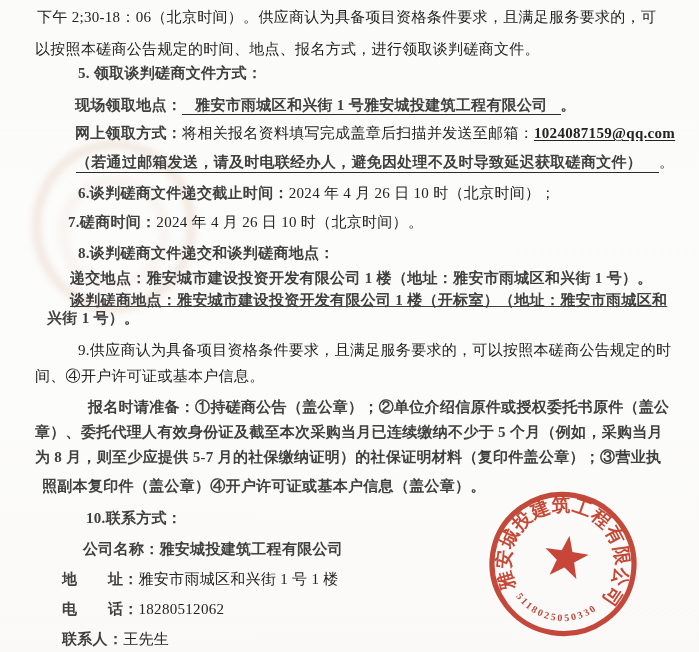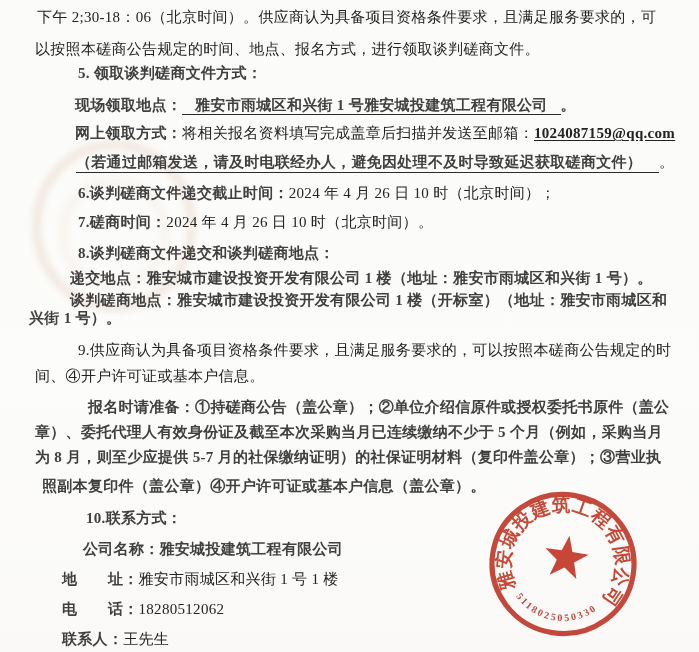--- a/index.html
+++ b/index.html
@@ -42,28 +42,28 @@
 </div>
 
 <div class="ln" style="top:153px;left:33px;margin-left:43px;">
   <span class="b u-note">（若通过邮箱发送，请及时电联经办人，避免因处理不及时导致延迟获取磋商文件）</span><span>。</span>
 </div>
 
 <div class="ln" style="top:184px;left:78px;">
   <span class="b">6.谈判磋商文件递交截止时间：</span><span>2024 年 4 月 26 日 10 时（北京时间）；</span>
 </div>
 
-<div class="ln" style="top:213px;left:78px;text-align:right;">
+<div class="ln" style="top:213px;left:68px;text-align:right;">
   <span class="b">7.磋商时间：</span><span>2024 年 4 月 26 日 10 时（北京时间）。</span>
 </div>
 
 <div class="ln b" style="top:244px;left:78px;">8.谈判磋商文件递交和谈判磋商地点：</div>
 <div class="ln b" style="top:269px;left:70px;">递交地点：雅安城市建设投资开发有限公司 1 楼（地址：雅安市雨城区和兴街 1 号）。</div>
-<div class="ln b" style="top:291px;left:70px;">谈判磋商地点：雅安城市建设投资开发有限公司 1 楼（开标室）（地址：雅安市雨城区和</div>
-<div class="ln b" style="top:309px;left:29px;">兴街 1 号）。</div>
+<div class="ln b" style="top:291px;left:70px;text-decoration:underline;">谈判磋商地点：雅安城市建设投资开发有限公司 1 楼（开标室）（地址：雅安市雨城区和</div>
+<div class="ln b" style="top:309px;left:47px;">兴街 1 号）。</div>
 
 <div class="ln" style="top:341px;left:78px;">9.供应商认为具备项目资格条件要求，且满足服务要求的，可以按照本磋商公告规定的时</div>
 <div class="ln" style="top:367px;left:35px;">间、④开户许可证或基本户信息。</div>
 
 <div class="ln b" style="top:398px;left:88px;">报名时请准备：①持磋商公告（盖公章）；②单位介绍信原件或授权委托书原件（盖公</div>
 <div class="ln b" style="top:423px;left:35px;">章）、委托代理人有效身份证及截至本次采购当月已连续缴纳不少于 5 个月（例如，采购当月</div>
 <div class="ln b" style="top:448px;left:35px;">为 8 月，则至少应提供 5-7 月的社保缴纳证明）的社保证明材料（复印件盖公章）；③营业执</div>
 <div class="ln b" style="top:477px;left:42px;text-align:center;">照副本复印件（盖公章）④开户许可证或基本户信息（盖公章）。</div>
 
 <div class="ln b" style="top:509px;left:86px;">10.联系方式：</div>

